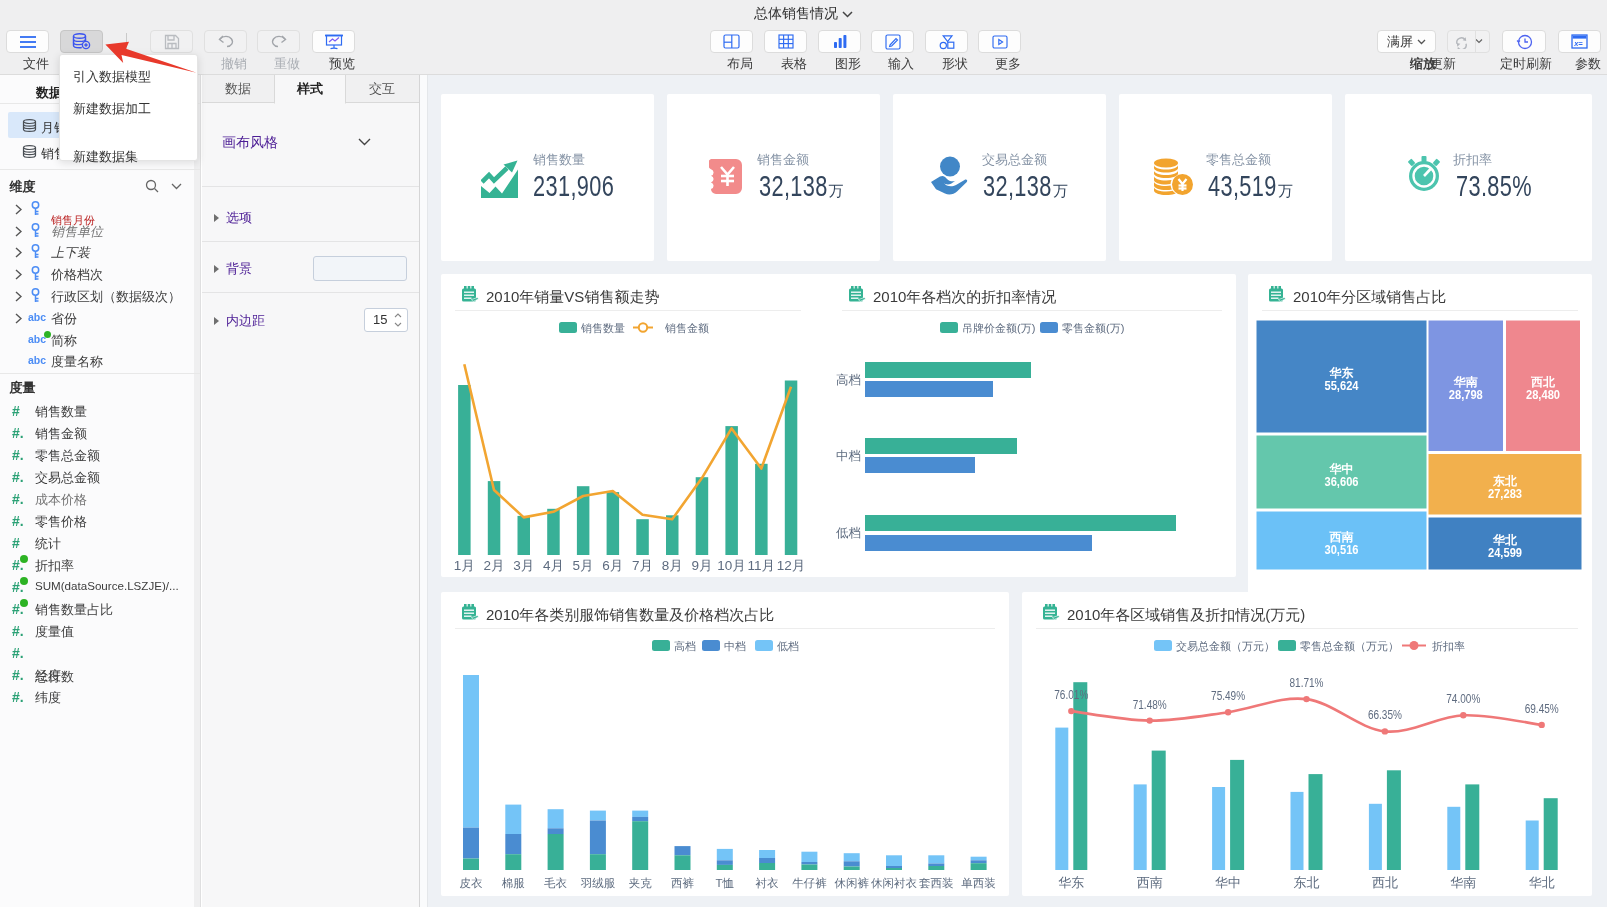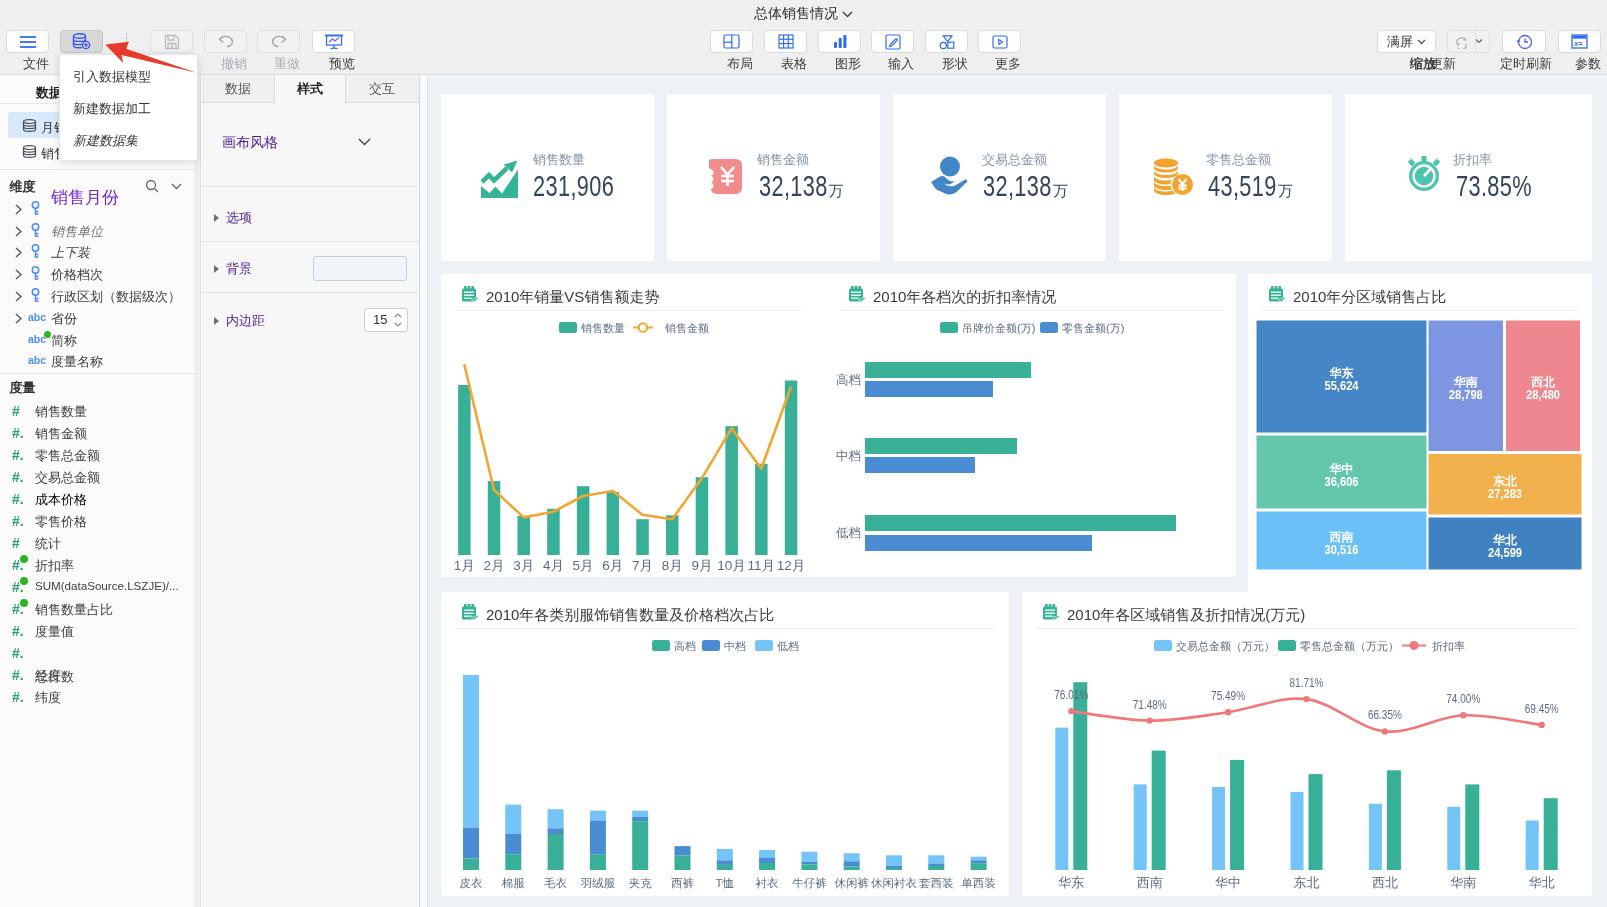--- a/index.html
+++ b/index.html
@@ -242,21 +242,21 @@
       <path d="M1 1 L6 5.5 L1 10" stroke="#555" stroke-width="1.4" fill="none"></path>
     </svg>
   <svg style="position:absolute; left:30px; top:126px;" width="11" height="15" viewBox="0 0 11 15">
       <g stroke="#4c8df5" stroke-width="1.5" fill="none">
         <circle cx="5.5" cy="4" r="3.2"></circle>
         <line x1="5.5" y1="7.2" x2="5.5" y2="14"></line>
         <line x1="5.5" y1="10.5" x2="8.5" y2="10.5"></line>
         <line x1="5.5" y1="13" x2="8.5" y2="13"></line>
       </g>
     </svg>
-  <div style="position:absolute; left:51px; top:111px; font-size:17px; color:#6d28d9; white-space:nowrap;">销售月份</div>
+  <div style="position:absolute; left:51px; top:138px; font-size:11px; color:#b91c1c; white-space:nowrap;">销售月份</div>
   <svg style="position:absolute; left:15px; top:150.5px;" width="7" height="11" viewBox="0 0 7 11">
       <path d="M1 1 L6 5.5 L1 10" stroke="#555" stroke-width="1.4" fill="none"></path>
     </svg>
   <svg style="position:absolute; left:30px; top:147.5px;" width="11" height="15" viewBox="0 0 11 15">
       <g stroke="#4c8df5" stroke-width="1.5" fill="none">
         <circle cx="5.5" cy="4" r="3.2"></circle>
         <line x1="5.5" y1="7.2" x2="5.5" y2="14"></line>
         <line x1="5.5" y1="10.5" x2="8.5" y2="10.5"></line>
         <line x1="5.5" y1="13" x2="8.5" y2="13"></line>
       </g>
@@ -312,21 +312,21 @@
   <div class="sechead" style="position:absolute; left:9.5px; top:304px;">度量</div>
   <div style="position:absolute; left:12px; top:327.8px; font-size:14px; font-weight:bold; color:#2aa175;">#</div>
   <div style="position:absolute; left:35px; top:327.8px; font-size:13px; color:#3c3c3c; white-space:nowrap;">销售数量</div>
   <div style="position:absolute; left:12px; top:349.8px; font-size:14px; font-weight:bold; color:#2aa175;">#.</div>
   <div style="position:absolute; left:35px; top:349.8px; font-size:13px; color:#3c3c3c; white-space:nowrap;">销售金额</div>
   <div style="position:absolute; left:12px; top:371.8px; font-size:14px; font-weight:bold; color:#2aa175;">#.</div>
   <div style="position:absolute; left:35px; top:371.8px; font-size:13px; color:#3c3c3c; white-space:nowrap;">零售总金额</div>
   <div style="position:absolute; left:12px; top:393.8px; font-size:14px; font-weight:bold; color:#2aa175;">#.</div>
   <div style="position:absolute; left:35px; top:393.8px; font-size:13px; color:#3c3c3c; white-space:nowrap;">交易总金额</div>
   <div style="position:absolute; left:12px; top:415.8px; font-size:14px; font-weight:bold; color:#2aa175;">#.</div>
-  <div style="position:absolute; left:35px; top:415.8px; font-size:13px; color:#000000; white-space:nowrap;">成本价格</div>
+  <div style="position:absolute; left:35px; top:415.8px; font-size:13px; color:#737373; white-space:nowrap;">成本价格</div>
   <div style="position:absolute; left:12px; top:437.8px; font-size:14px; font-weight:bold; color:#2aa175;">#.</div>
   <div style="position:absolute; left:35px; top:437.8px; font-size:13px; color:#3c3c3c; white-space:nowrap;">零售价格</div>
   <div style="position:absolute; left:12px; top:459.8px; font-size:14px; font-weight:bold; color:#2aa175;">#</div>
   <div style="position:absolute; left:35px; top:459.8px; font-size:13px; color:#3c3c3c; white-space:nowrap;">统计</div>
   <div style="position:absolute; left:12px; top:481.8px; font-size:14px; font-weight:bold; color:#2aa175;">#.</div>
   <div style="position:absolute; left:20px; top:479.8px; width:8px; height:8px; border-radius:50%; background:#2db324;"></div>
   <div style="position:absolute; left:35px; top:481.8px; font-size:13px; color:#3c3c3c; white-space:nowrap;">折扣率</div>
   <div style="position:absolute; left:12px; top:503.8px; font-size:14px; font-weight:bold; color:#2aa175;">#.</div>
   <div style="position:absolute; left:20px; top:501.8px; width:8px; height:8px; border-radius:50%; background:#2db324;"></div>
   <div style="position:absolute; left:35px; top:503.8px; font-size:11.6px; color:#3c3c3c; white-space:nowrap;">SUM(dataSource.LSZJE)/...</div>
@@ -679,17 +679,17 @@
 <circle cx="441.3" cy="123.3" r="3.2" fill="#ef7878"></circle>
 <text x="441.3" y="111.3" font-size="13" fill="#5f6c80" text-anchor="middle" textLength="34" lengthAdjust="spacingAndGlyphs">74.00%</text>
 <circle cx="519.7" cy="132.9" r="3.2" fill="#ef7878"></circle>
 <text x="519.7" y="120.9" font-size="13" fill="#5f6c80" text-anchor="middle" textLength="34" lengthAdjust="spacingAndGlyphs">69.45%</text>
 </svg>
     </div>
 </div>
 <div id="dropdown">
   <div class="ditem" style="top:13px;">引入数据模型</div>
   <div class="ditem" style="top:45px;">新建数据加工</div>
-  <div class="ditem" style="top:77px;font-style:italic;">新建数据集</div>
+  <div class="ditem" style="top:93px;">新建数据集</div>
 </div>
 <svg id="arrow" style="position:absolute;left:100px;top:38px;z-index:60;" width="102" height="64" viewBox="0 0 102 64">
   <path d="M5.4 6.5 L29 3.8 L26 10.8 L96.5 34.8 L21.5 17 L23.2 25 Z" fill="#e8392b"></path>
 </svg>
 
 </body></html>

